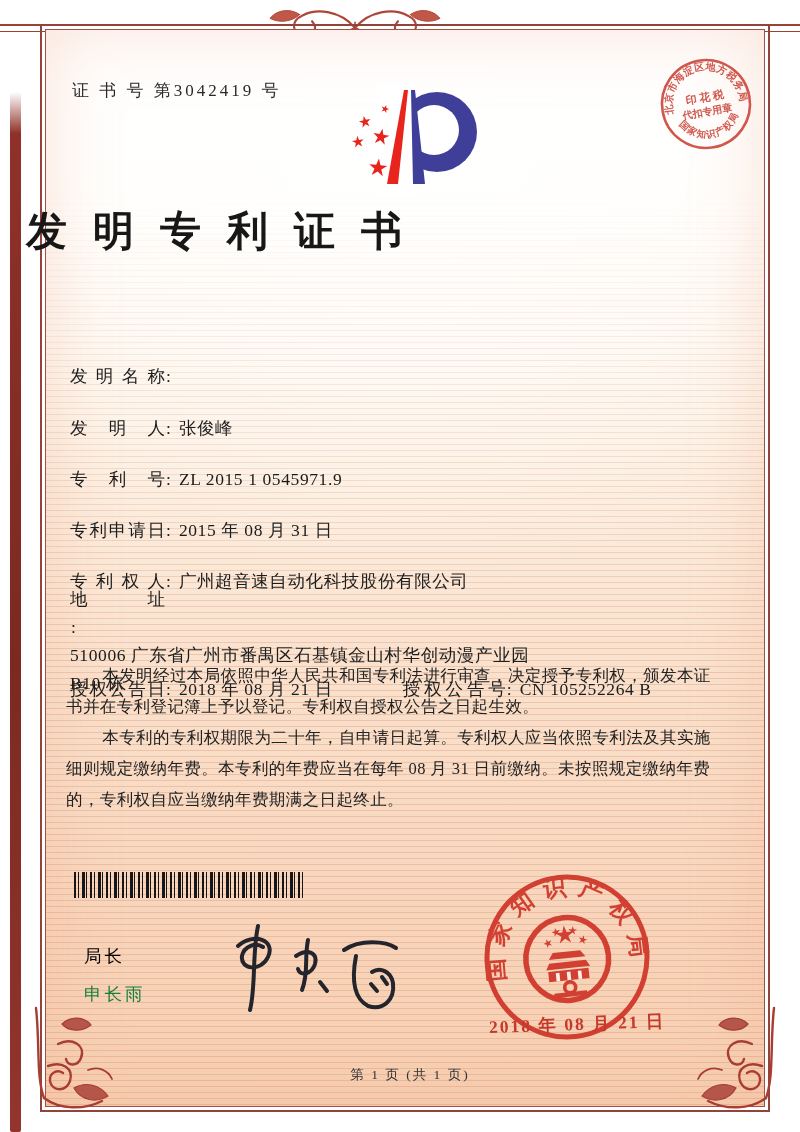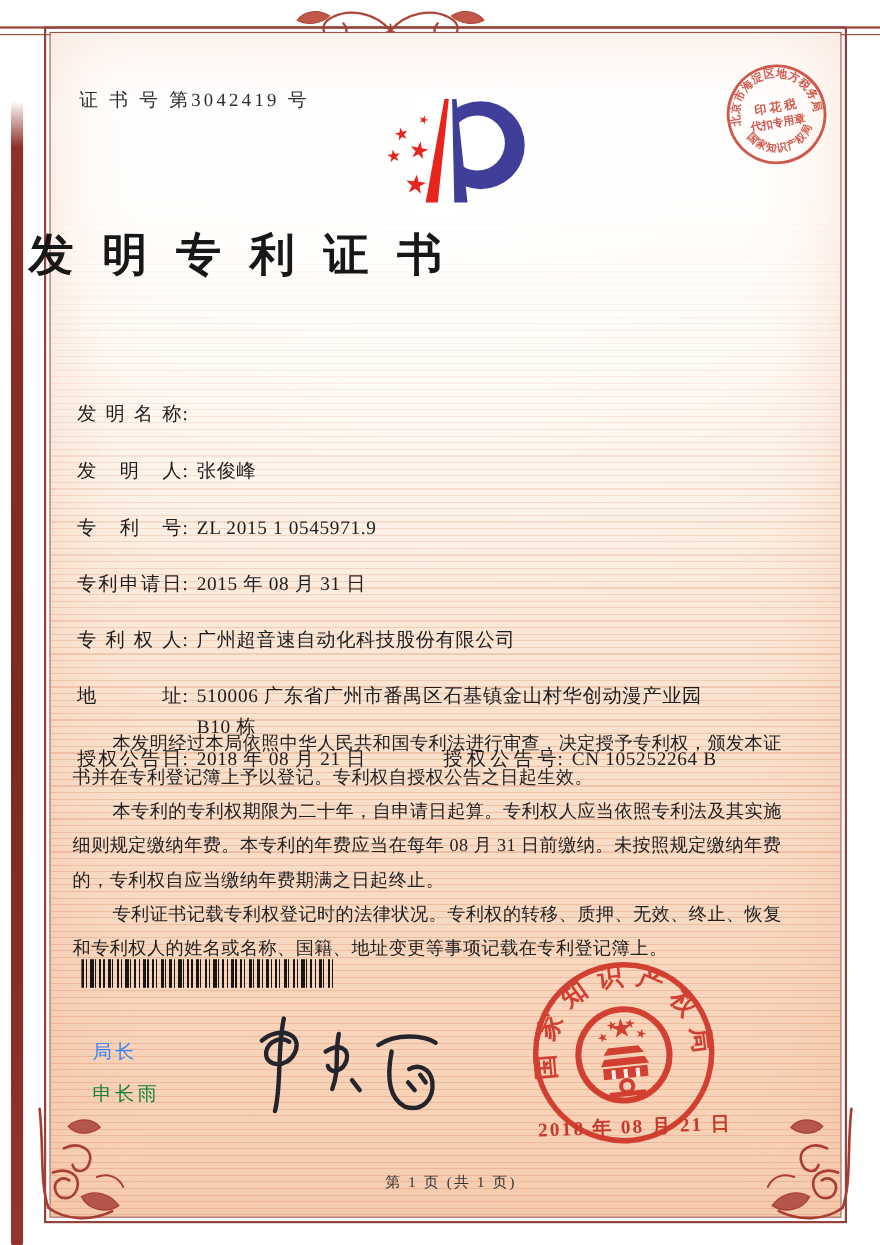--- a/index.html
+++ b/index.html
@@ -41,37 +41,37 @@
   .tax-stamp{position:absolute;left:657px;top:55px;width:98px;height:98px;transform:rotate(-10deg);opacity:.92;}
   .page-title{position:absolute;left:0;width:100%;top:204px;text-align:left;
     font-size:41px;font-weight:700;letter-spacing:26px;text-indent:26px;color:#171717;}
 
   .row{position:absolute;left:70px;display:flex;font-size:17.5px;color:#1c1c1c;line-height:28px;margin-top:47px;}
   .flabel{flex:none;display:inline-block;width:95px;text-align:justify;text-align-last:justify;}
   .fcolon{flex:none;margin:0 8px 0 1px;}
   .fvalue{letter-spacing:0.6px;}
   .row-name{top:315px;} .row-inventor{top:367px;} .row-patno{top:418px;}
   .row-filing{top:469px;} .row-patentee{top:520px;}
-  .row-address{top:571px;width:640px;} .row-address .fvalue{max-width:462px;}
+  .row-address{top:538px;width:640px;flex-direction:column;} .row-address .fvalue{max-width:462px;}
   .row-grant{top:628px;}
   .grant-right{display:flex;margin-left:70px;}
   .grant-right .flabel{width:103px;}
 
   .body-text{position:absolute;left:66px;top:660px;width:658px;font-size:16.5px;
     line-height:31px;color:#222;}
   .body-text p{margin:0;text-indent:2.2em;letter-spacing:0.4px;}
 
   .barcode{position:absolute;left:74px;top:872px;width:231px;height:26px;
     background:repeating-linear-gradient(90deg,
       #161616 0 2px, rgba(0,0,0,0) 2px 4px,
       #161616 4px 5px, rgba(0,0,0,0) 5px 8px,
       #161616 8px 11px, rgba(0,0,0,0) 11px 12px,
       #161616 12px 13px, rgba(0,0,0,0) 13px 16px);}
 
-  .sign-role{position:absolute;left:84px;top:944px;font-size:17.5px;letter-spacing:3px;color:#3b82f6;}
+  .sign-role{position:absolute;left:84px;top:944px;font-size:17.5px;letter-spacing:3px;color:#000000;}
   .sign-name{position:absolute;left:84px;top:982px;font-size:17.5px;letter-spacing:3px;color:#15803d;}
   .signature{position:absolute;left:196px;top:912px;width:232px;height:108px;}
 
   .seal{position:absolute;left:481px;top:871px;width:172px;height:172px;transform:rotate(-6deg);opacity:.95;}
   .seal-date{position:absolute;left:489px;top:1012px;font-size:17.5px;color:#c5392b;
     letter-spacing:2px;font-weight:700;transform:rotate(-2deg);}
 
   .footer{position:absolute;left:0;width:100%;top:1066px;text-align:center;
     font-size:13.5px;letter-spacing:2px;color:#333;}
 </style>
@@ -197,21 +197,20 @@
     <span class="grant-right">
       <span class="flabel">授权公告号</span>
         <span class="fcolon">:</span>
         <span class="fvalue">CN 105252264 B</span>
     </span>
   </div>
 
   <div class="body-text">
     <p>本发明经过本局依照中华人民共和国专利法进行审查，决定授予专利权，颁发本证书并在专利登记簿上予以登记。专利权自授权公告之日起生效。</p>
     <p>本专利的专利权期限为二十年，自申请日起算。专利权人应当依照专利法及其实施细则规定缴纳年费。本专利的年费应当在每年 08 月 31 日前缴纳。未按照规定缴纳年费的，专利权自应当缴纳年费期满之日起终止。</p>
-    <p>专利证书记载专利权登记时的法律状况。专利权的转移、质押、无效、终止、恢复和专利权人的姓名或名称、国籍、地址变更等事项记载在专利登记簿上。</p>
   </div>
 
   <div class="barcode"></div>
 
   <div class="sign-role">局长</div>
   <div class="sign-name">申长雨</div>
   <svg class="signature" viewBox="0 0 232 108">
     <g stroke="#24242c" stroke-width="4" fill="none" stroke-linecap="round" stroke-linejoin="round">
       <path d="M62,14 C56,42 60,74 54,98"></path>
       <path d="M42,34 C58,20 80,28 72,45 C65,60 44,58 46,44 C48,34 60,30 67,35"></path>

